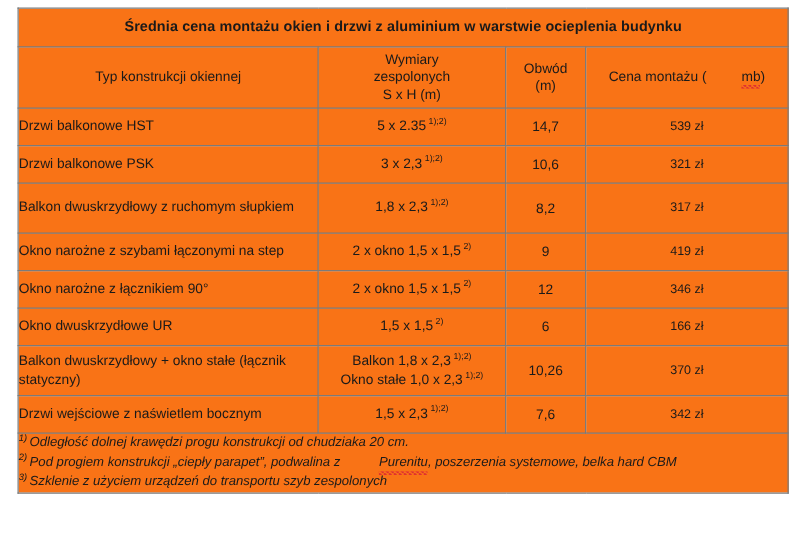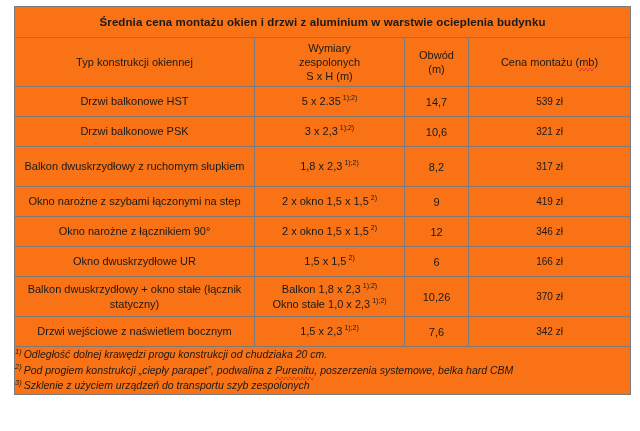--- a/index.html
+++ b/index.html
@@ -62,21 +62,21 @@
     font-size: 11px;
     line-height: 14px;
     padding: 2px 4px;
   }
 
   
   .cell-type {
     font-size: 11px;
     line-height: 15px;
     padding: 4px 5px 4px 9px;
-    text-align: center;
+    text-align: left;
   }
   .cell-dim {
     font-size: 11px;
     line-height: 15px;
     text-align: center;
     padding: 4px 4px;
   }
   .cell-perim {
     font-size: 11px;
     text-align: center;
@@ -113,20 +113,21 @@
     font-size: 7.5px;
     vertical-align: super;
     line-height: 0;
     padding-right: 2px;
   }
 
   
   .spell {
     position: relative;
     display: inline-block;
+    margin-left: 28px;
   }
   .spell::after {
     content: "";
     position: absolute;
     left: 0;
     right: 0;
     bottom: -2px;
     height: 3px;
     background-image:
       radial-gradient(circle at 1px 2.6px, #e03030 1.05px, rgba(224,48,48,0) 1.25px),

